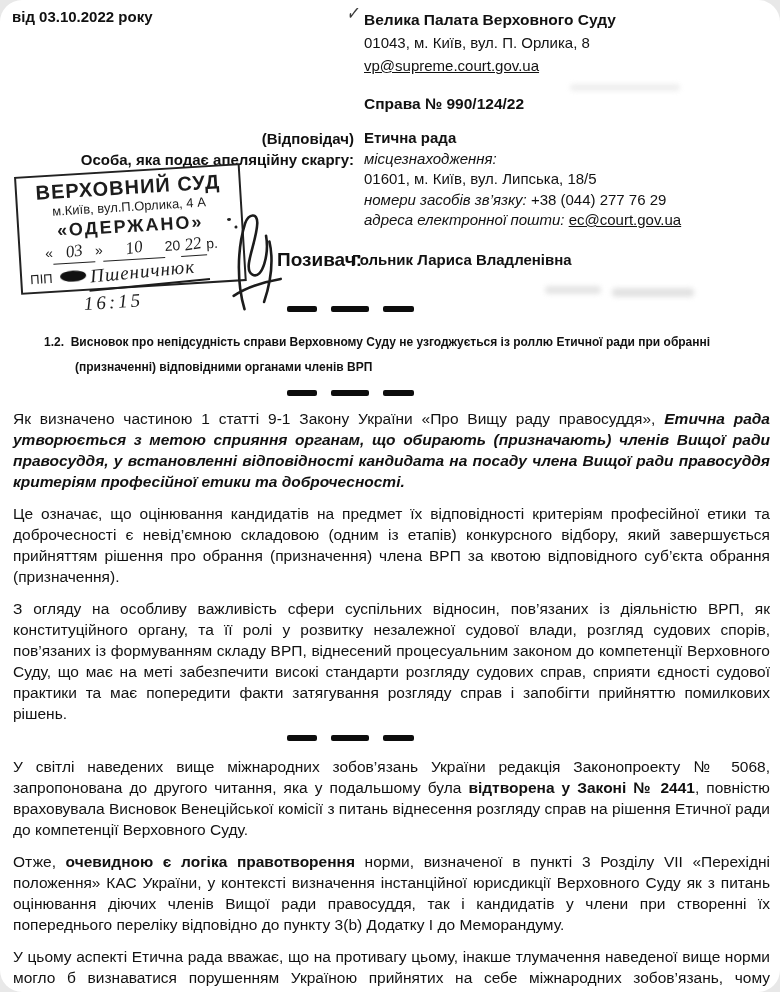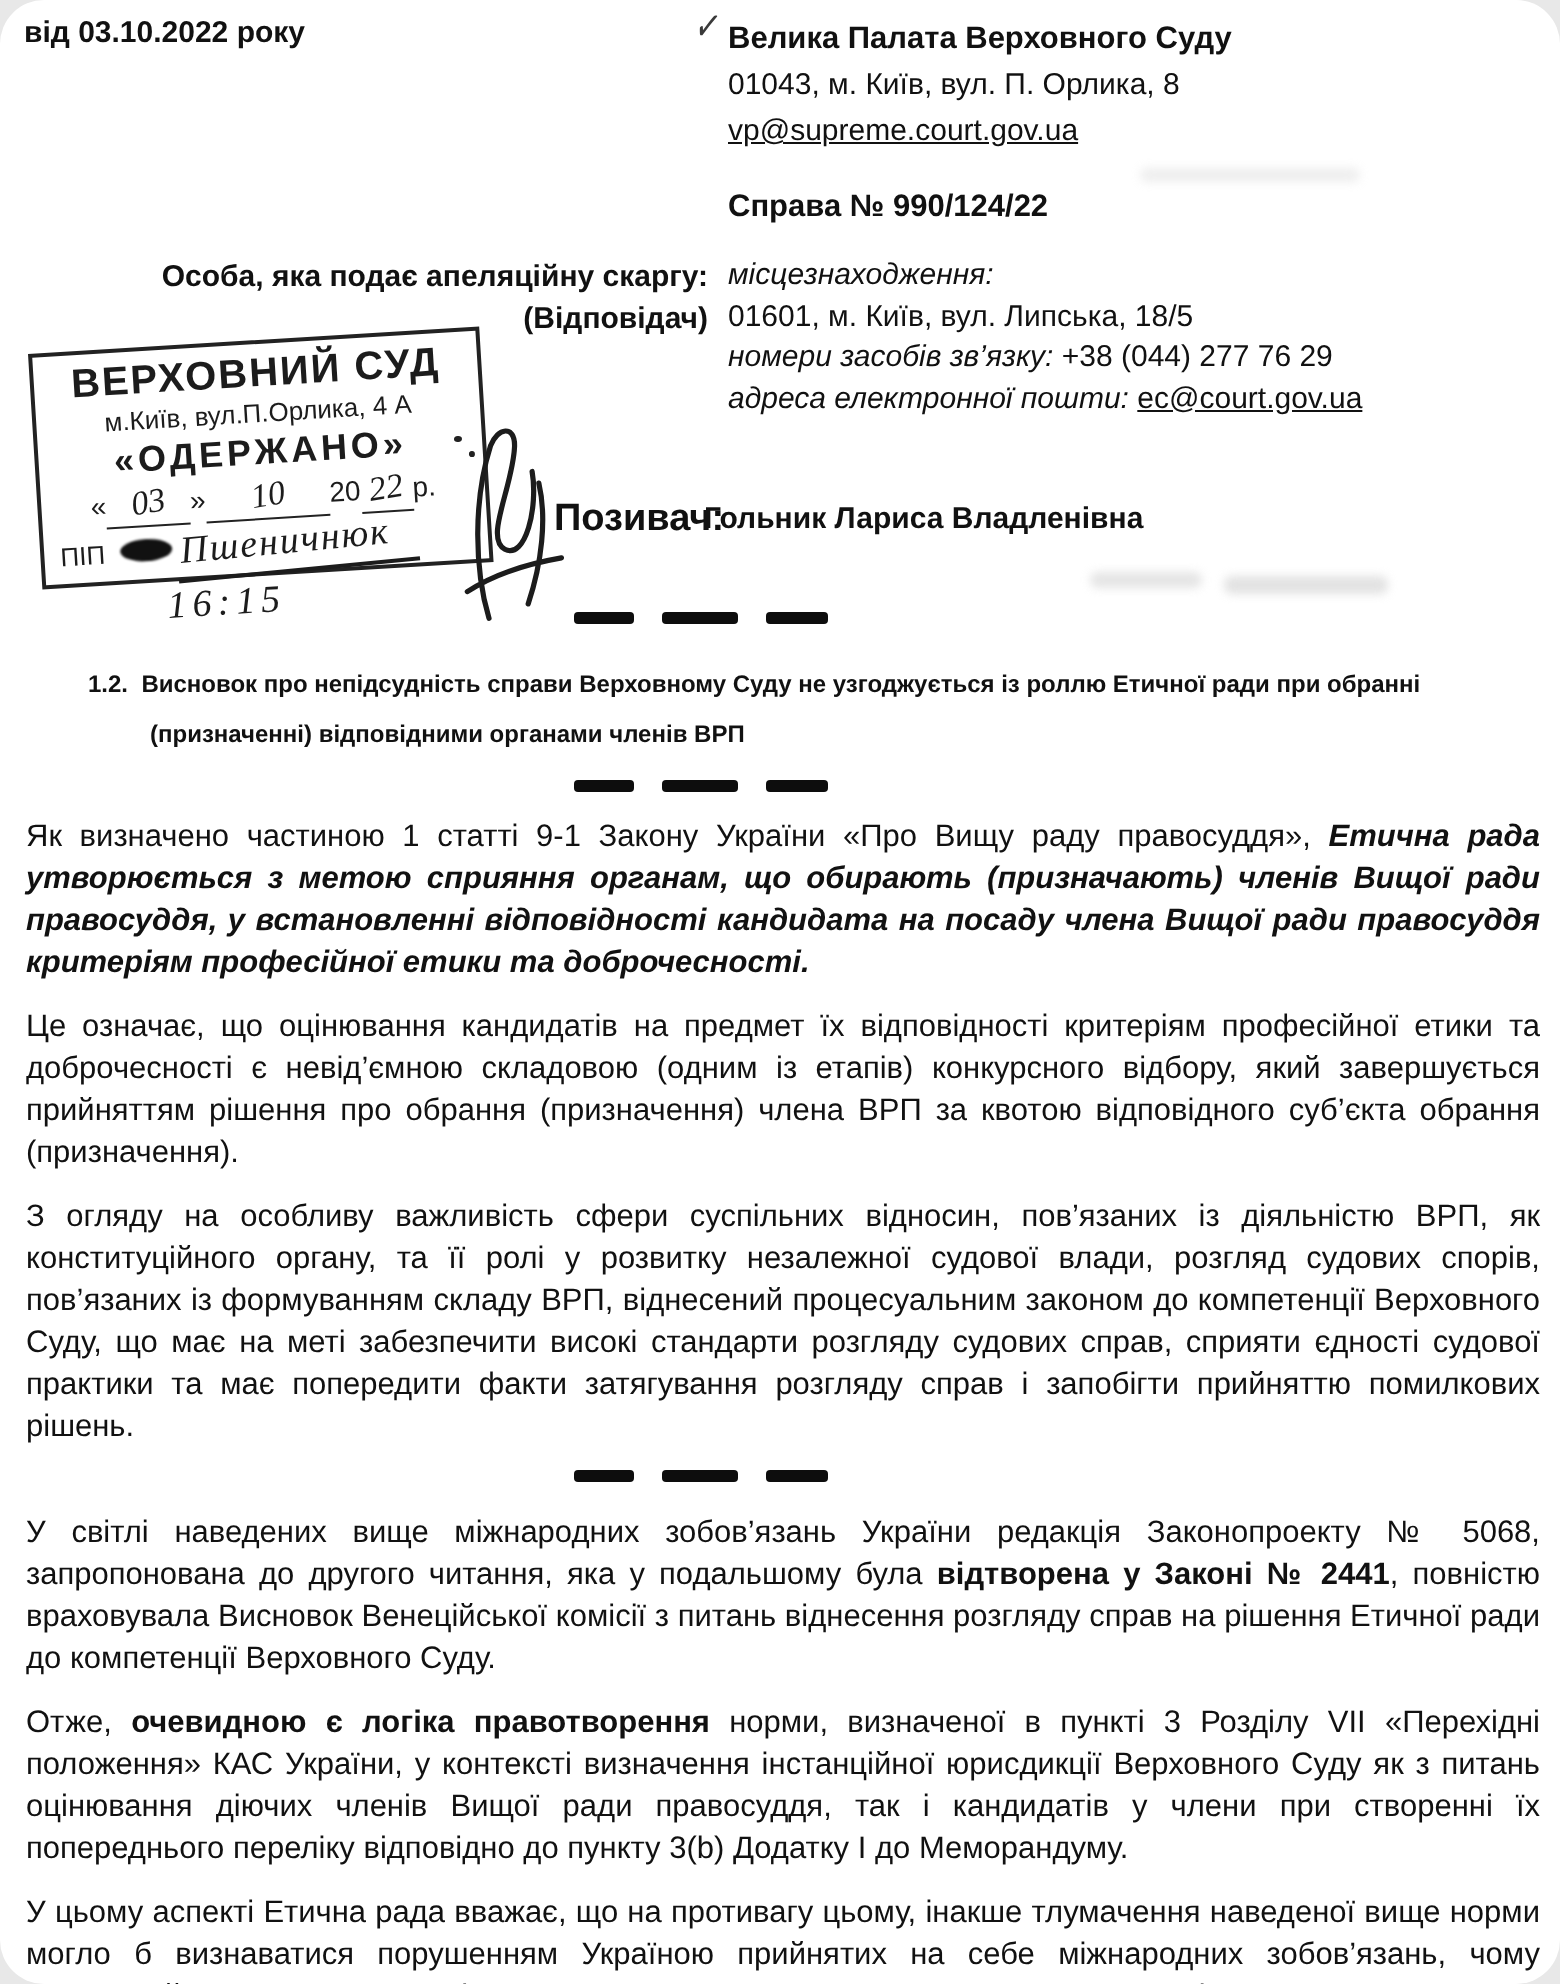--- a/index.html
+++ b/index.html
@@ -81,25 +81,26 @@
 
     <div class="court">
       <div class="nm">Велика Палата Верховного Суду</div>
       <div>01043, м. Київ, вул. П. Орлика, 8</div>
       <div class="u">vp@supreme.court.gov.ua</div>
     </div>
 
     <div class="case-label">Справа № 990/124/22</div>
 
     <div class="app-labels">
+      <div>(Відповідач)</div>
       <div>Особа, яка подає апеляційну скаргу:</div>
-      <div>(Відповідач)</div>
     </div>
 
     <div class="app-values">
+      <div class="nm">Етична рада</div>
       <div class="it">місцезнаходження:</div>
       <div>01601, м. Київ, вул. Липська, 18/5</div>
       <div><span class="it">номери засобів зв’язку:</span> <span>+38 (044) 277 76 29</span></div>
       <div><span class="it">адреса електронної пошти:</span> <span class="u">ec@court.gov.ua</span></div>
     </div>
 
     <div class="stamp-wrap">
       <div class="stamp-box">
         <div class="st-l1">ВЕРХОВНИЙ СУД</div>
         <div class="st-l2">м.Київ, вул.П.Орлика, 4 А</div>

